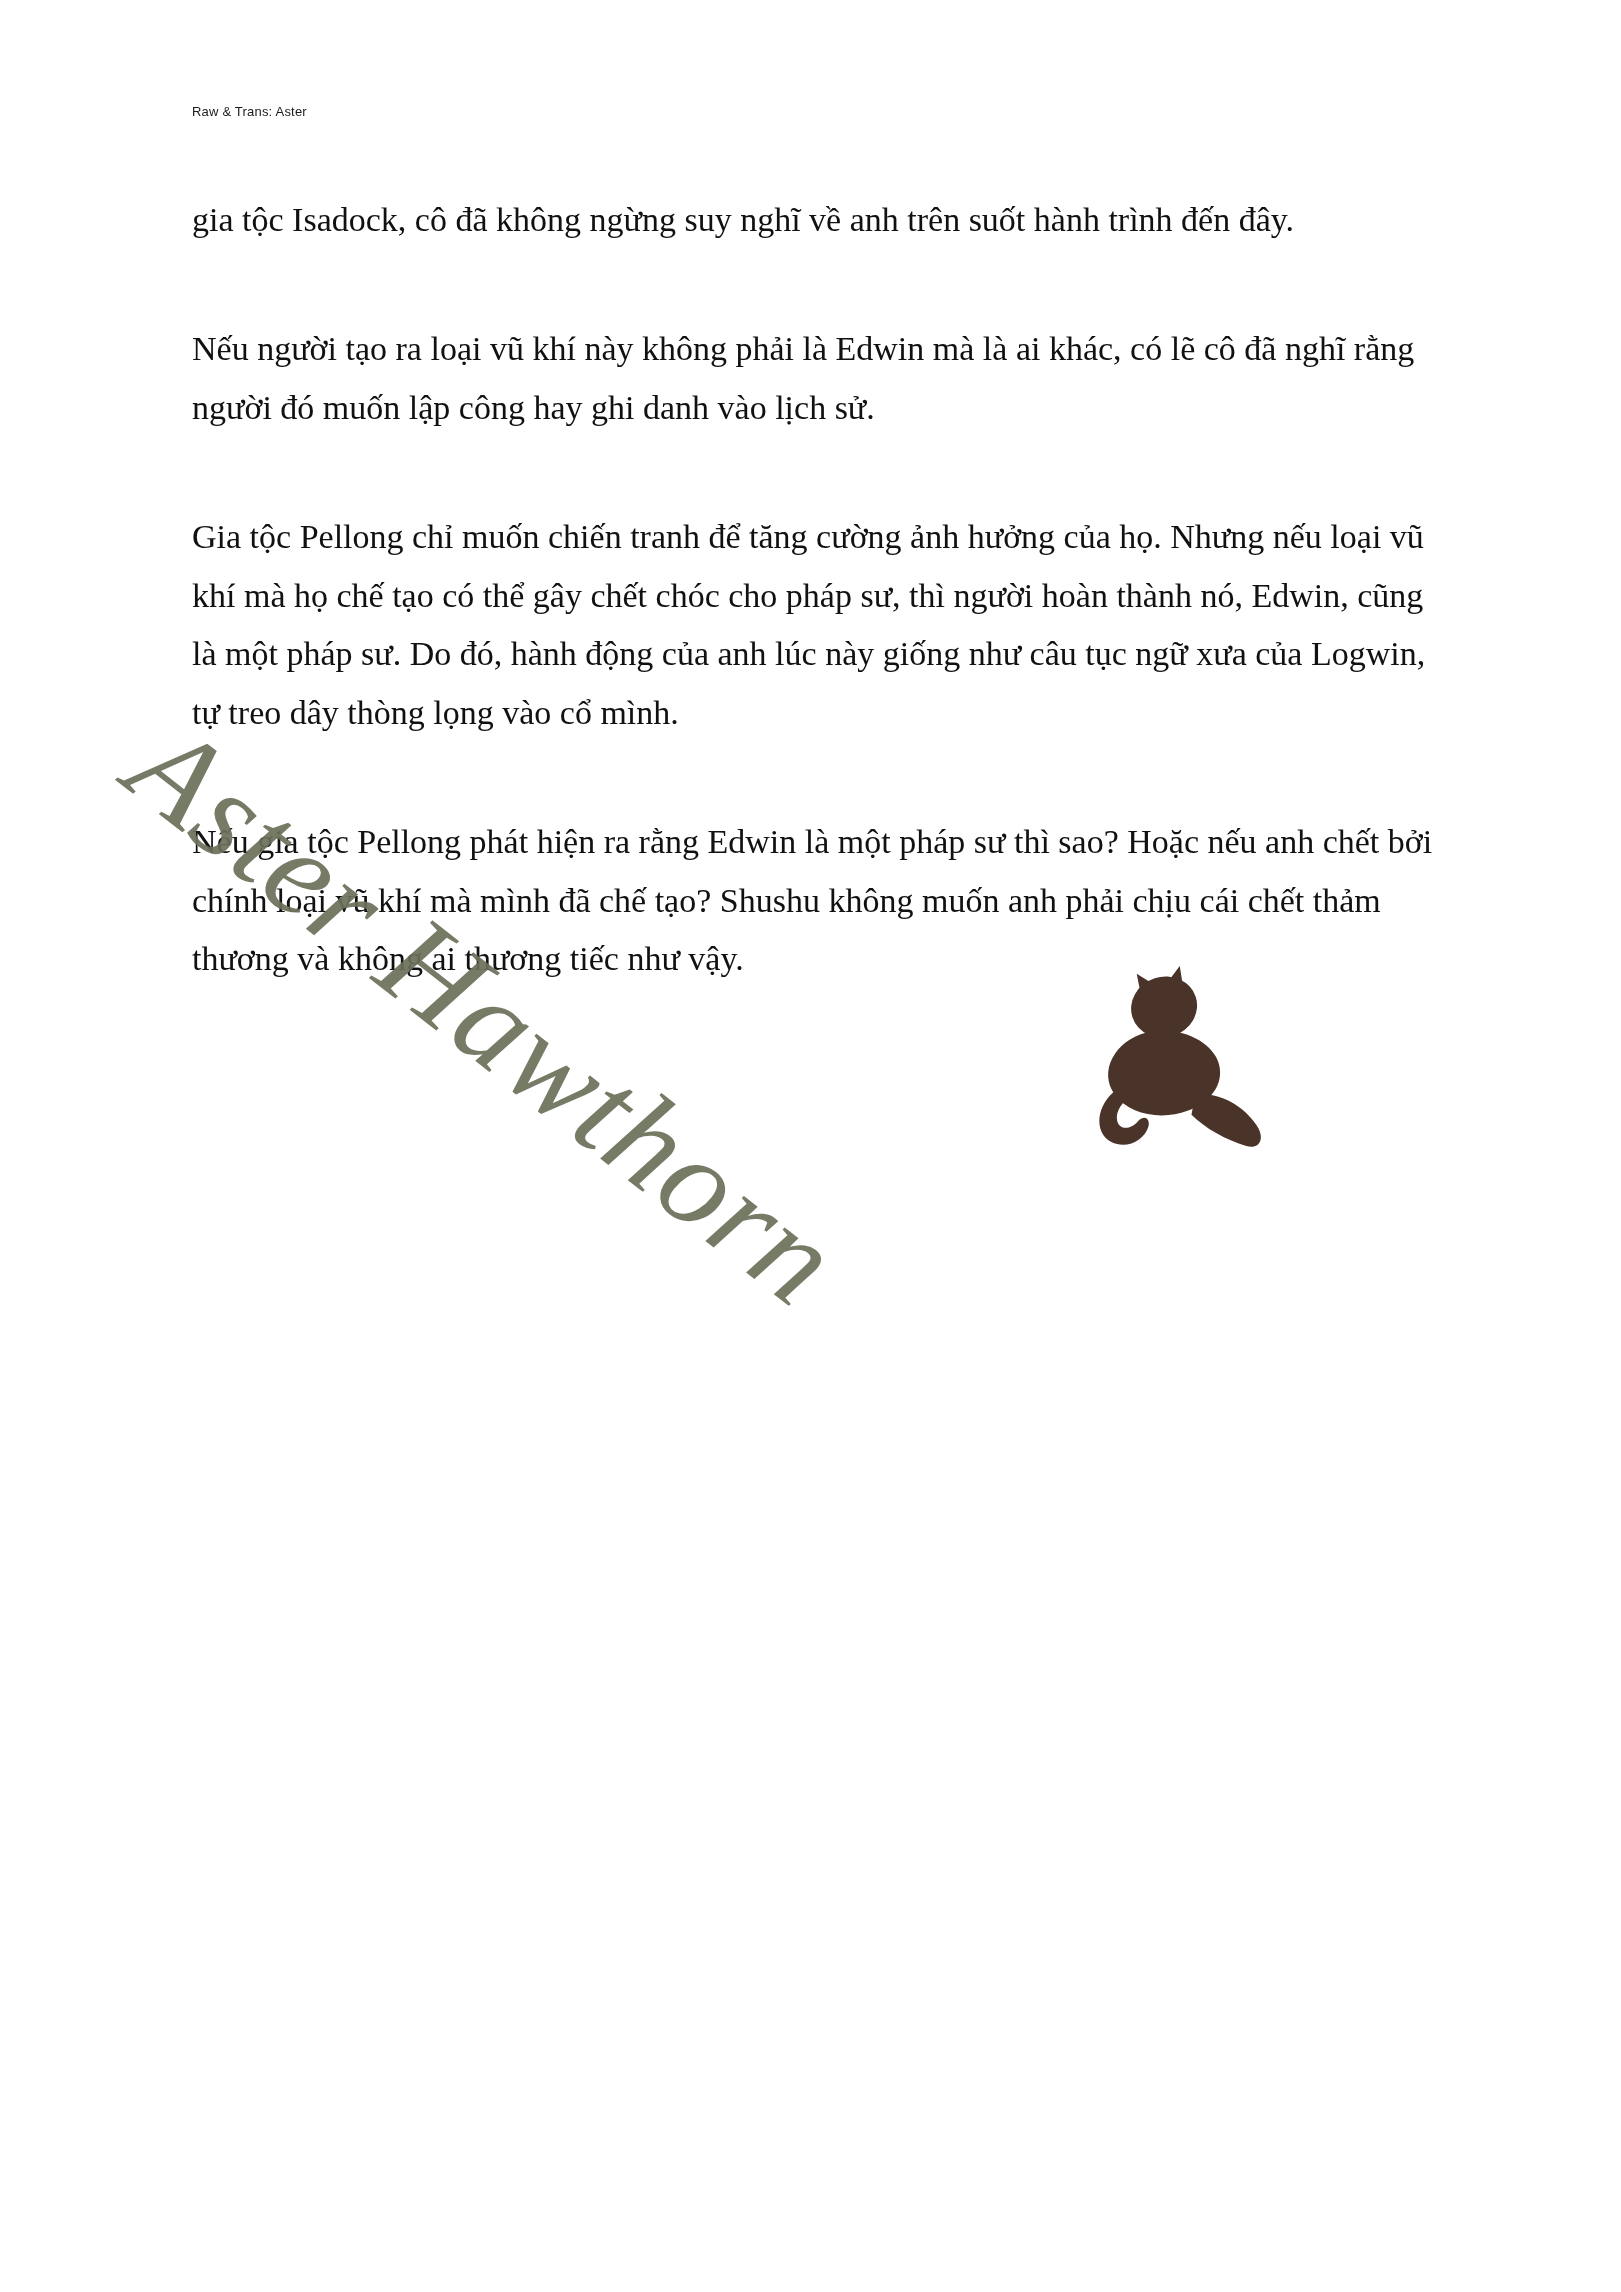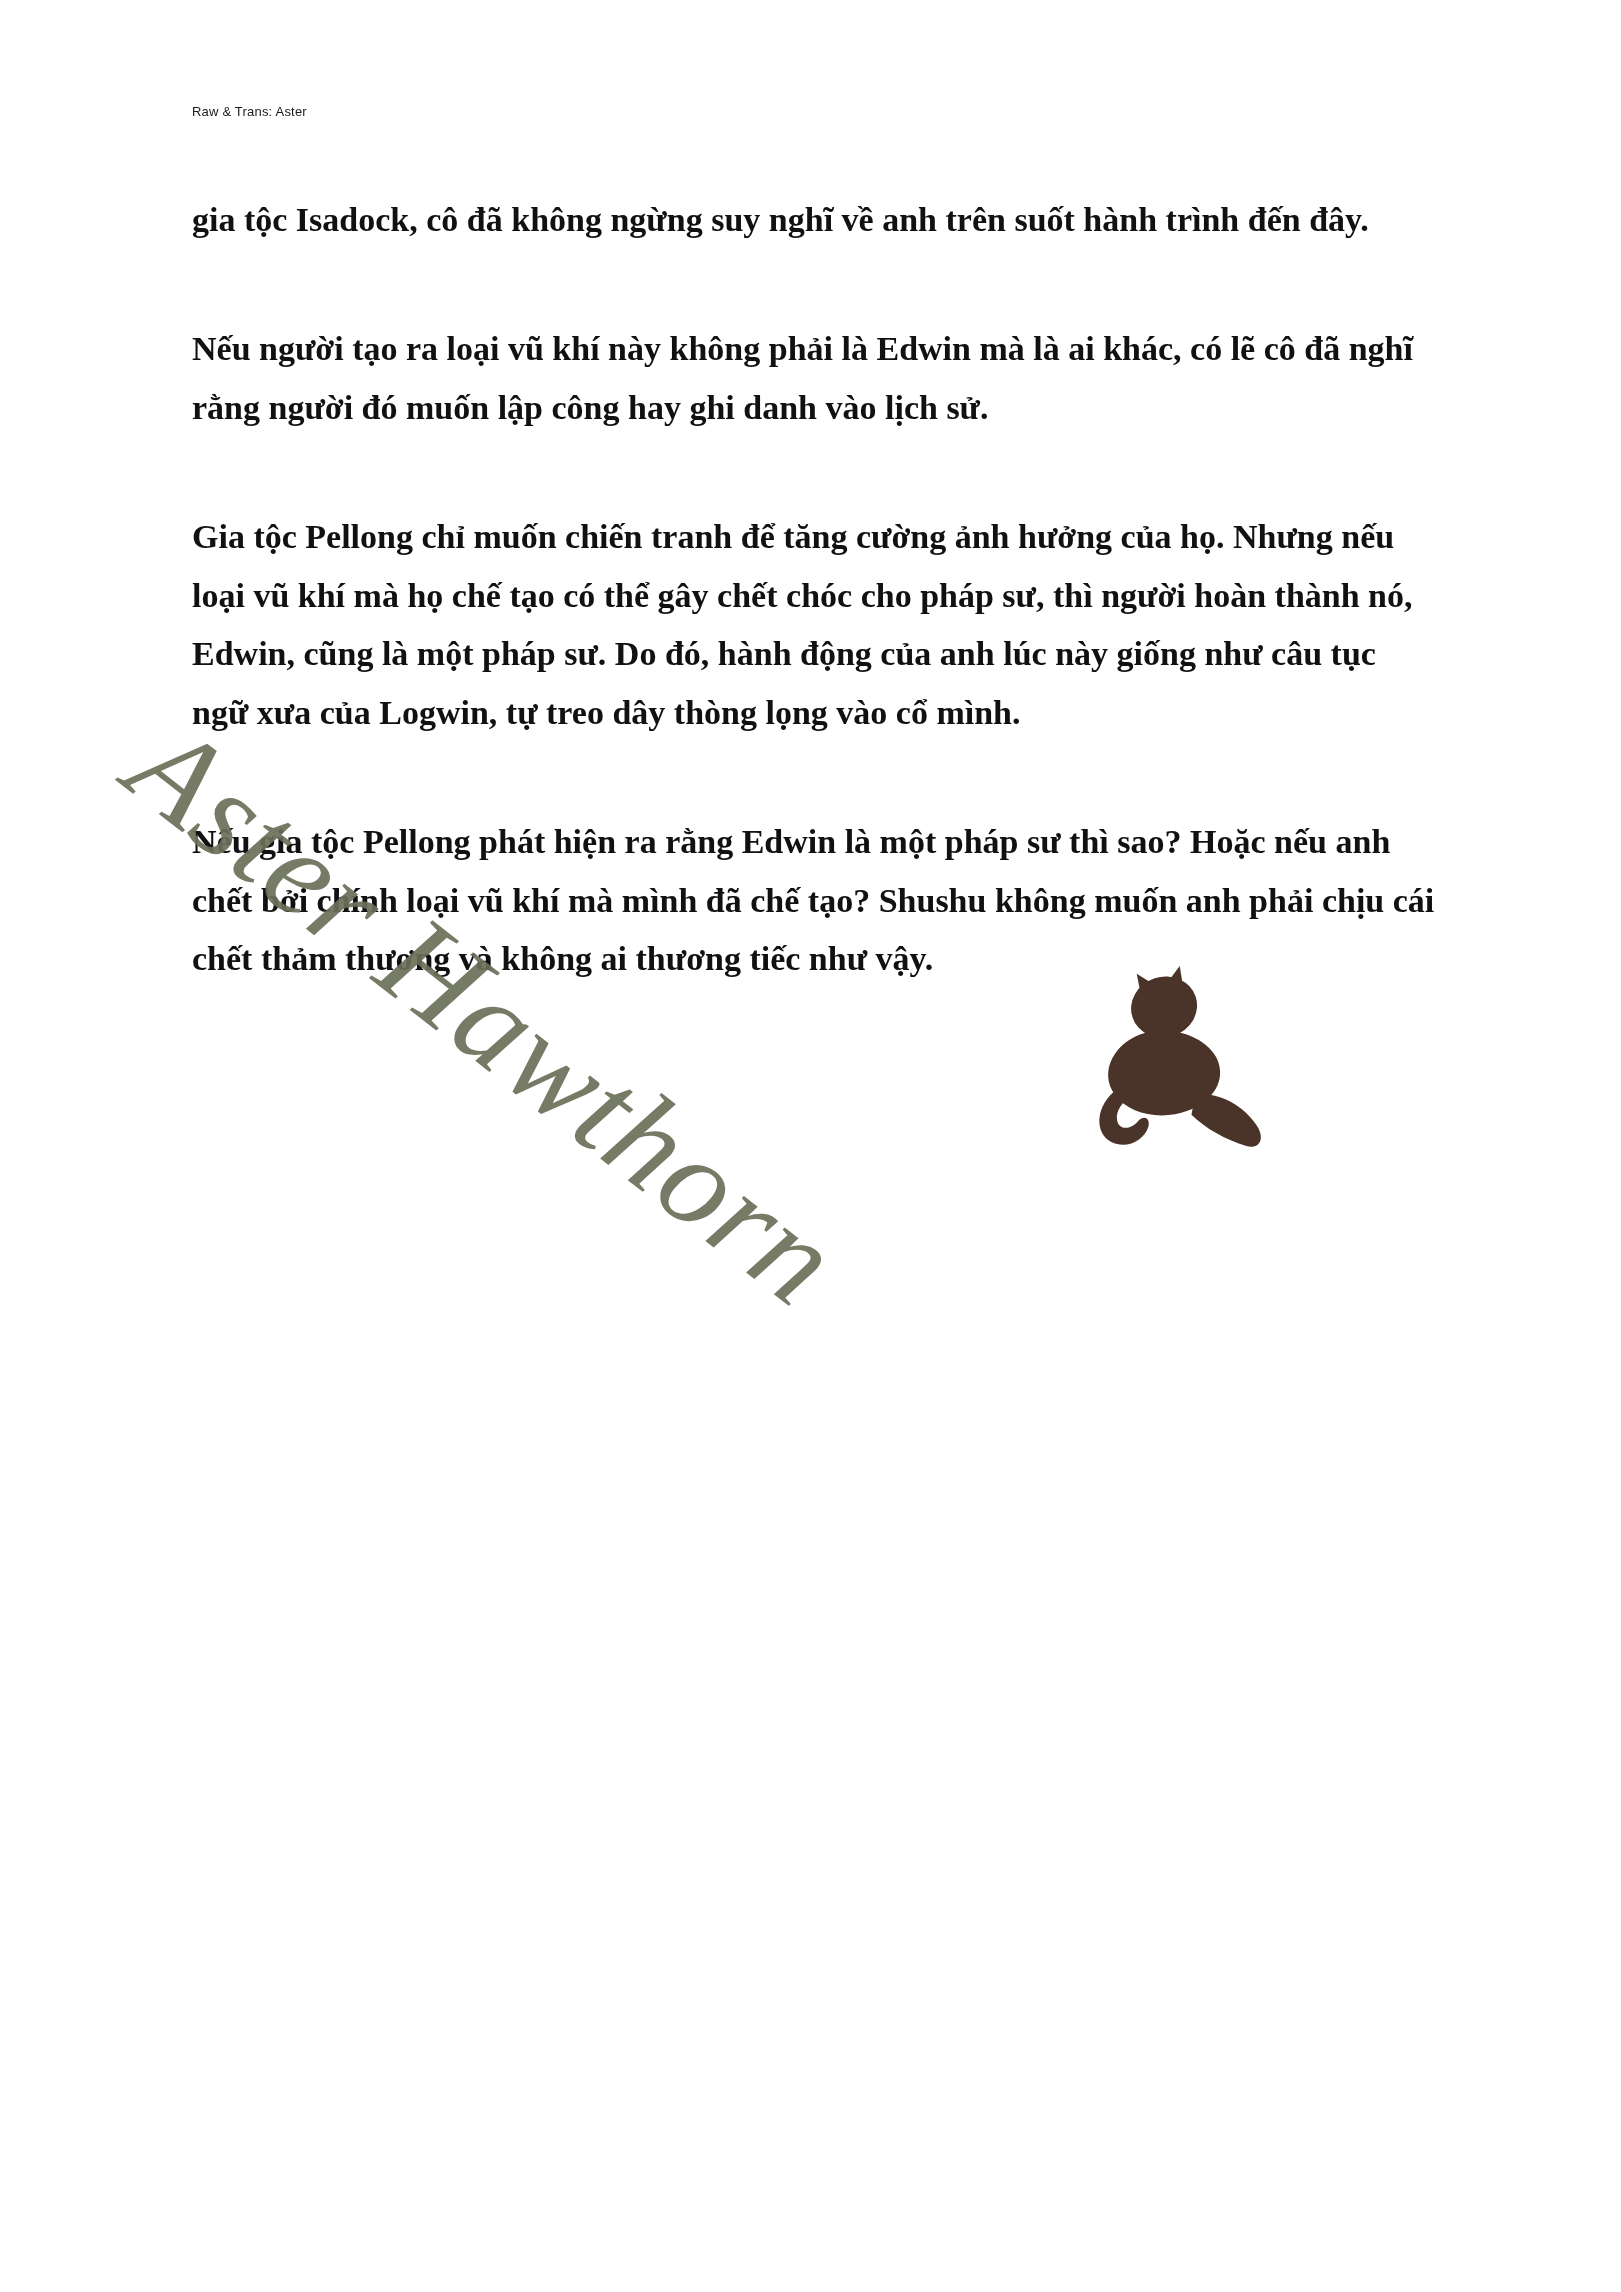--- a/index.html
+++ b/index.html
@@ -33,21 +33,20 @@
     width: 1245px;
   }
   .para {
     font-family: "Liberation Serif", serif;
     font-size: 34px;
     line-height: 1.72;
     color: #111111;
     margin: 0 0 71px 0;
     text-align: left;
     white-space: pre-wrap;
-    font-weight: bold;
   }
   .para.last {
     margin-bottom: 0;
   }
   .watermark {
     position: absolute;
     left: 147px;
     top: 431px;
     width: 1225px;
     height: 627px;

